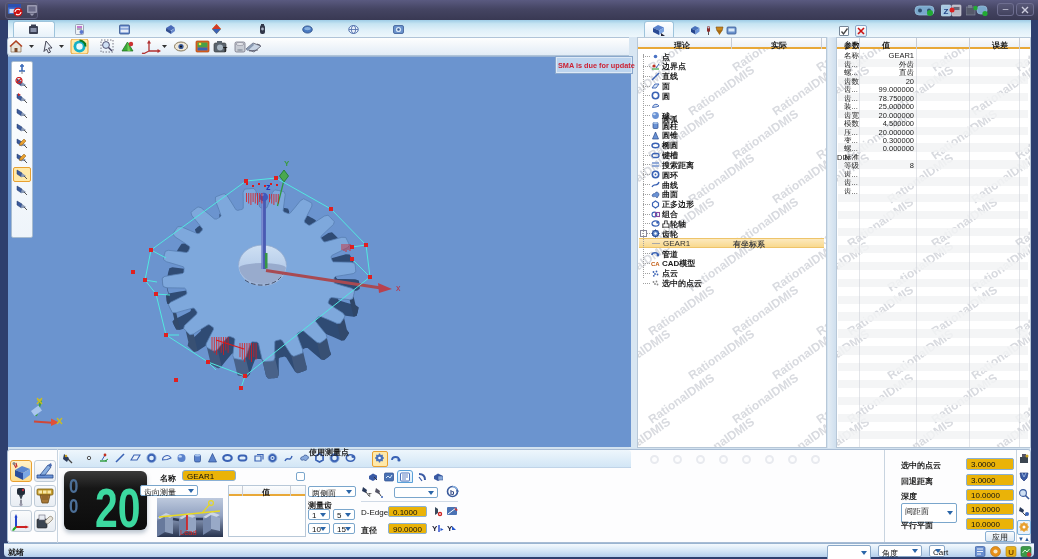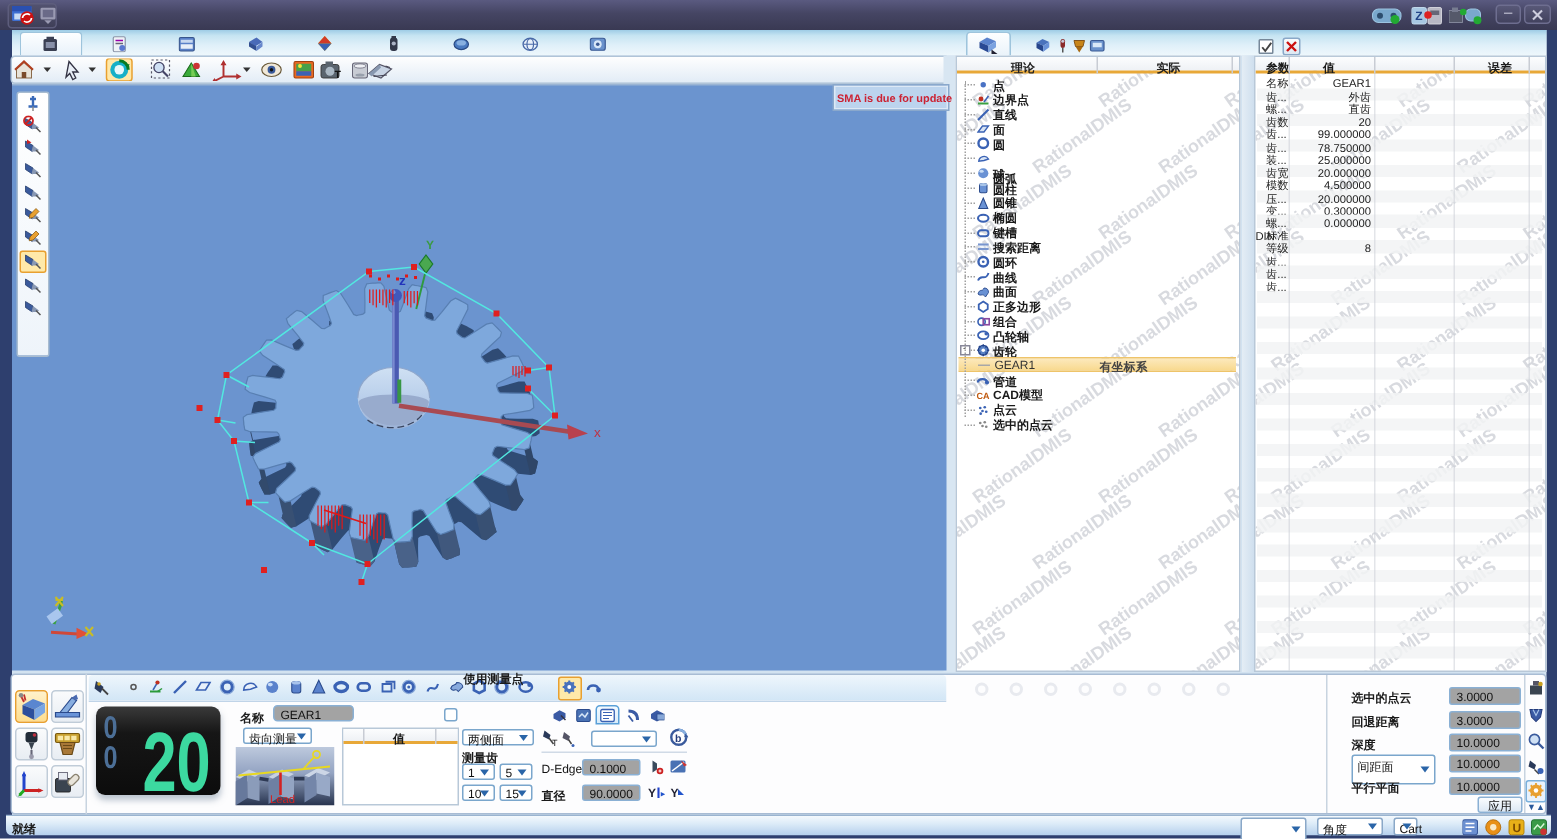--- a/index.html
+++ b/index.html
@@ -1,21 +1,21 @@
 <!DOCTYPE html>
 <html><head><meta charset="utf-8"><style>
 *{margin:0;padding:0;box-sizing:border-box}
 html,body{width:1038px;height:559px;overflow:hidden}
 body{font-family:"Liberation Sans",sans-serif}
 #app{position:absolute;top:0;left:0;width:1038px;height:559px;background:#2e3f6e}
 .abs{position:absolute}
 .cn{font-size:8px;color:#1a1a1a;white-space:nowrap;font-weight:bold}
 .combo{position:absolute;background:#fff;border:1px solid #7aa6cc;border-radius:2px;font-size:8px;color:#111;white-space:nowrap}
 .combo .ar{position:absolute;right:3px;top:50%;margin-top:-2px;width:0;height:0;border-left:3.5px solid transparent;border-right:3.5px solid transparent;border-top:4px solid #2a65a8}
-.field{position:absolute;background:#a3a3a3;border:1px solid #8ab0d4;border-radius:2px;font-size:8px;color:#111;padding:1px 0 0 4px;white-space:nowrap}
+.field{position:absolute;background:#eab308;border:1px solid #8ab0d4;border-radius:2px;font-size:8px;color:#111;padding:1px 0 0 4px;white-space:nowrap}
 </style></head><body>
 <div id="app">
 <div class="abs" style="left:8px;top:20px;width:1023px;height:536px;background:#d2e2f0"></div>
 <div class="abs" style="left:0;top:0;width:1038px;height:20px;background:linear-gradient(180deg,#5a5a80 0%,#454563 45%,#393953 100%)"></div>
 <div class="abs" style="left:5px;top:2px;width:33px;height:17px;background:linear-gradient(180deg,#52526f,#3f3f58);border:1px solid #5d5d7c;border-radius:3px"></div>
 <svg class="abs" style="left:8px;top:3px" width="16" height="14">
       <rect x="0" y="1" width="13" height="10" rx="1" fill="#3f6fd0"></rect>
       <rect x="0" y="1" width="13" height="3.5" fill="#2a50b0"></rect>
       <rect x="1.5" y="6" width="6" height="4" fill="#c8dcf4"></rect>
       <circle cx="10" cy="9" r="4.5" fill="#cc1111"></circle>
@@ -785,21 +785,21 @@
 <div class="abs" style="left:719px;top:455px;width:9px;height:9px;border:2px solid rgba(160,170,185,0.22);border-radius:50%"></div>
 <div class="abs" style="left:742px;top:455px;width:9px;height:9px;border:2px solid rgba(160,170,185,0.22);border-radius:50%"></div>
 <div class="abs" style="left:765px;top:455px;width:9px;height:9px;border:2px solid rgba(160,170,185,0.22);border-radius:50%"></div>
 <div class="abs" style="left:788px;top:455px;width:9px;height:9px;border:2px solid rgba(160,170,185,0.22);border-radius:50%"></div>
 <div class="abs" style="left:811px;top:455px;width:9px;height:9px;border:2px solid rgba(160,170,185,0.22);border-radius:50%"></div>
 <div class="abs" style="left:64px;top:471px;width:83px;height:59px;background:linear-gradient(180deg,#3a3a3a 0%,#161616 30%,#0c0c0c 100%);border-radius:6px;box-shadow:0 3px 4px rgba(120,140,160,0.5)"></div>
 <div class="abs" style="left:69px;top:476px;font-size:21px;font-weight:bold;color:#4c6f97;line-height:0.95;transform:scaleX(0.8);transform-origin:0 0">0<br>0</div>
 <div class="abs" style="left:95px;top:480px;font-size:56px;font-weight:bold;color:#3cd9a0;transform:scaleX(0.73);transform-origin:0 0;line-height:1">20</div>
 <div class="abs cn" style="left:160px;top:473px">名称</div>
 <div class="field" style="left:182px;top:470px;width:54px;height:11px;border-radius:3px">GEAR1</div>
-<div class="combo" style="left:162px;top:485px;width:46px;height:11px;padding:1px 0 0 3px">齿向测量<span class="ar"></span></div>
+<div class="combo" style="left:140px;top:485px;width:58px;height:11px;padding:1px 0 0 3px">齿向测量<span class="ar"></span></div>
 <svg class="abs" style="left:157px;top:498px" width="66" height="39">
       <defs>
         <linearGradient id="tg" x1="0" y1="0" x2="0" y2="1">
           <stop offset="0" stop-color="#bdc9dd"></stop>
           <stop offset="0.45" stop-color="#93a3c2"></stop>
           <stop offset="1" stop-color="#27334e"></stop>
         </linearGradient>
       </defs>
 <rect width="66" height="39" fill="url(#tg)"></rect>
 <path d="M0 20l9-5 7 3-8 5z" fill="#c7d1e2"></path>

